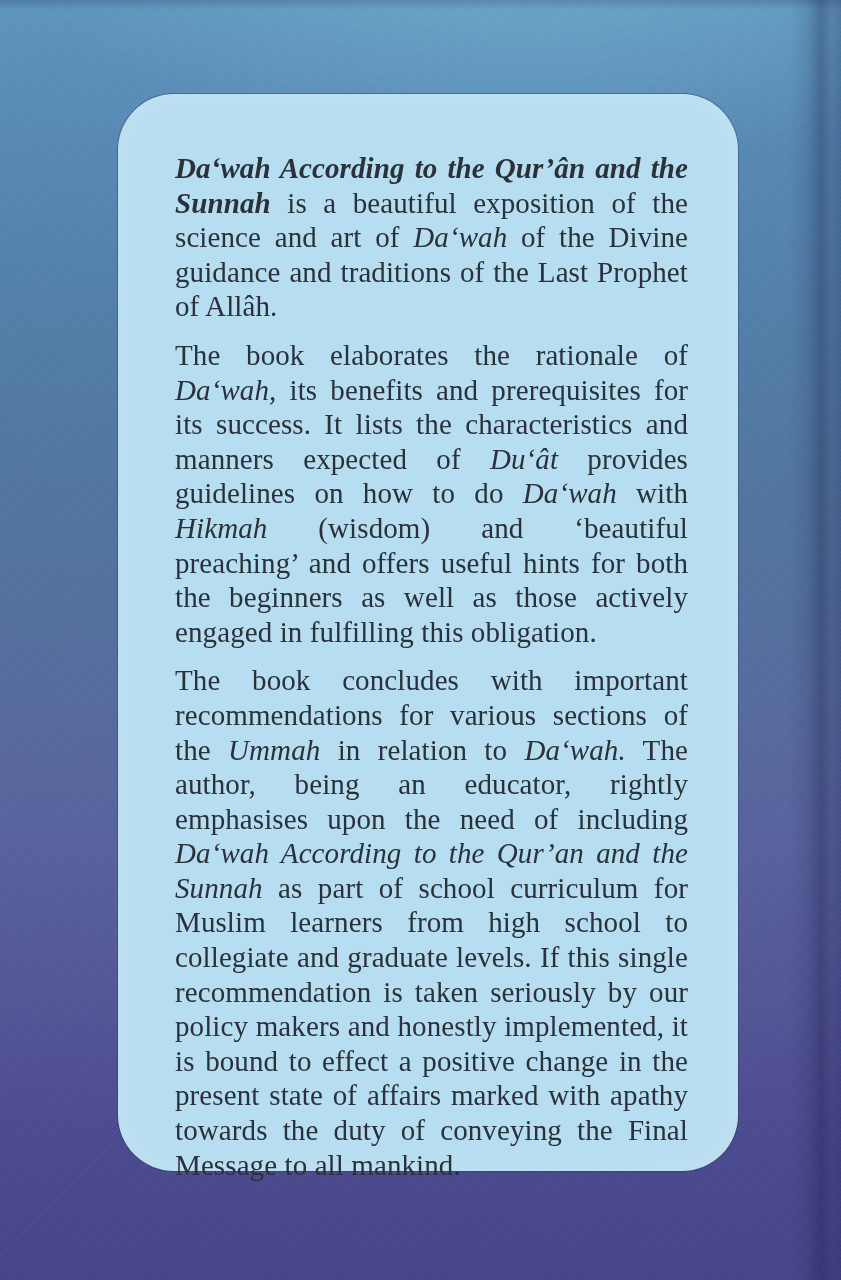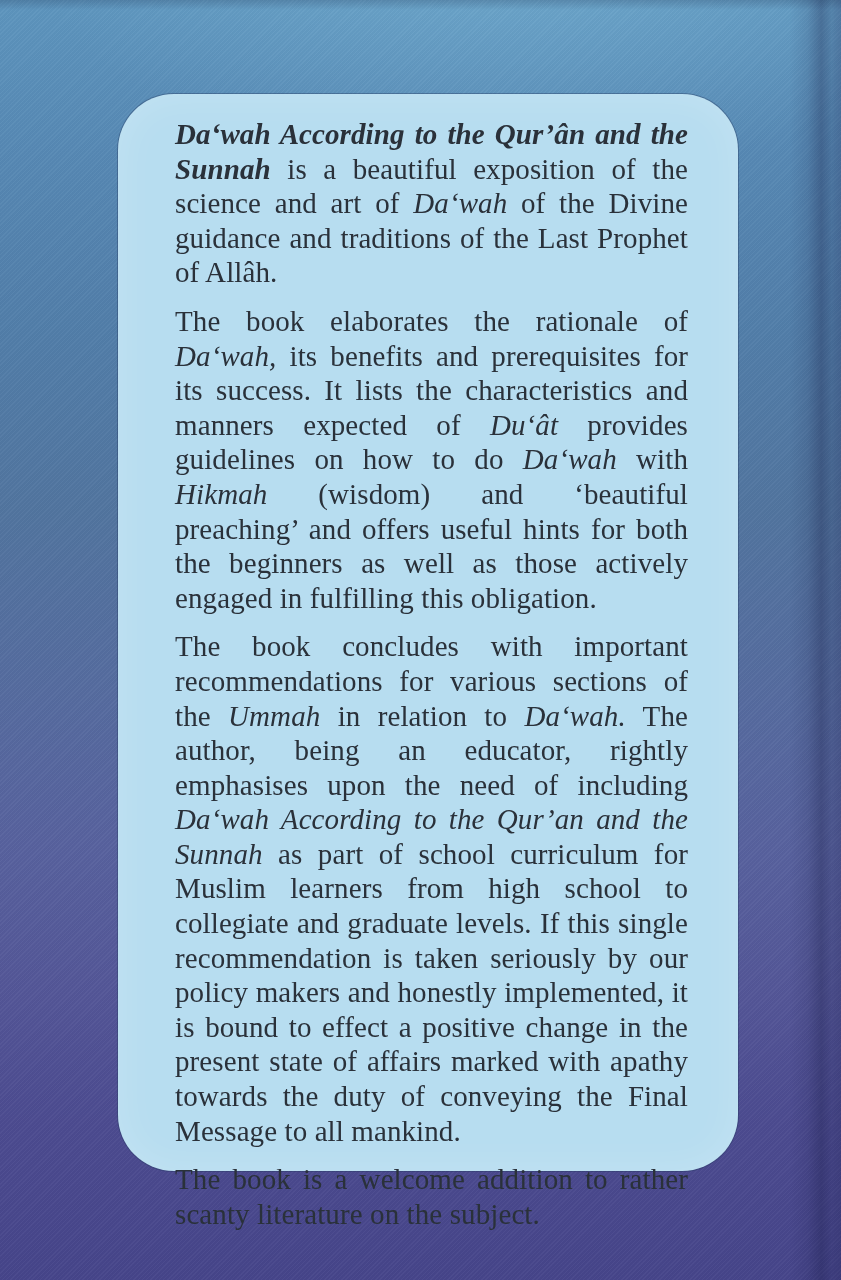--- a/index.html
+++ b/index.html
@@ -66,21 +66,21 @@
 
   .panel {
     position: absolute;
     left: 118px;
     top: 94px;
     width: 620px;
     height: 1077px;
     border-radius: 56px;
     box-sizing: border-box;
     box-shadow: 0 0 0 1px rgba(35, 55, 95, 0.38), inset 0 0 40px rgba(255,255,255,0.18);
-    padding: 23px 50px 48px 57px;
+    padding: 57px 50px 48px 57px;
   }
 
   .blurb {
     font-size: 29px;
     line-height: 34.6px;
     letter-spacing: 0.1px;
     text-align: justify;
   }
 
   .blurb p {
@@ -96,16 +96,15 @@
 <body>
 
 <div class="cover">
   <div class="top-edge-shade"></div>
   <div class="hinge-shadow"></div>
   <div class="panel" style="background: rgb(183, 221, 240);">
     <div class="blurb" style="color: rgb(42, 49, 58);">
         <p><span class="seg-bold-italic">Da‘wah According to the Qur’ân and the Sunnah</span><span class="seg-regular"> is a beautiful exposition of the science and art of </span><span class="seg-italic">Da‘wah</span><span class="seg-regular"> of the Divine guidance and traditions of the Last Prophet of Allâh.</span></p>
         <p><span class="seg-regular">The book elaborates the rationale of </span><span class="seg-italic">Da‘wah,</span><span class="seg-regular"> its benefits and prerequisites for its success. It lists the characteristics and manners expected of </span><span class="seg-italic">Du‘ât</span><span class="seg-regular"> provides guidelines on how to do </span><span class="seg-italic">Da‘wah</span><span class="seg-regular"> with </span><span class="seg-italic">Hikmah</span><span class="seg-regular"> (wisdom) and ‘beautiful preaching’ and offers useful hints for both the beginners as well as those actively engaged in fulfilling this obligation.</span></p>
         <p><span class="seg-regular">The book concludes with important recommendations for various sections of the </span><span class="seg-italic">Ummah</span><span class="seg-regular"> in relation to </span><span class="seg-italic">Da‘wah.</span><span class="seg-regular"> The author, being an educator, rightly emphasises upon the need of including </span><span class="seg-italic">Da‘wah According to the Qur’an and the Sunnah</span><span class="seg-regular"> as part of school curriculum for Muslim learners from high school to collegiate and graduate levels. If this single recommendation is taken seriously by our policy makers and honestly implemented, it is bound to effect a positive change in the present state of affairs marked with apathy towards the duty of conveying the Final Message to all mankind.</span></p>
-        <p><span class="seg-regular">The book is a welcome addition to rather scanty literature on the subject.</span></p>
       </div>
   </div>
 </div>
 
 </body></html>

